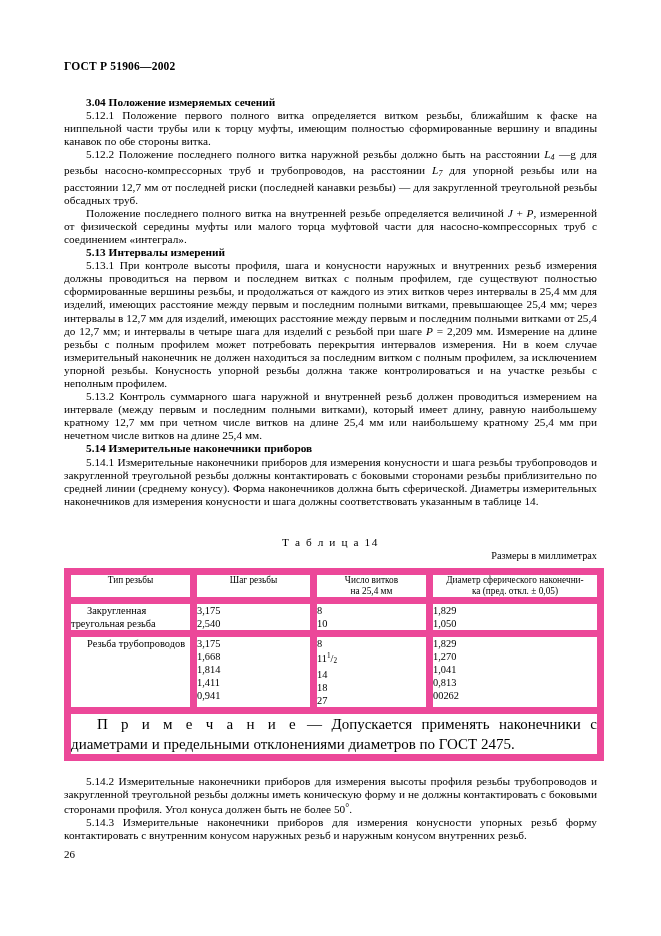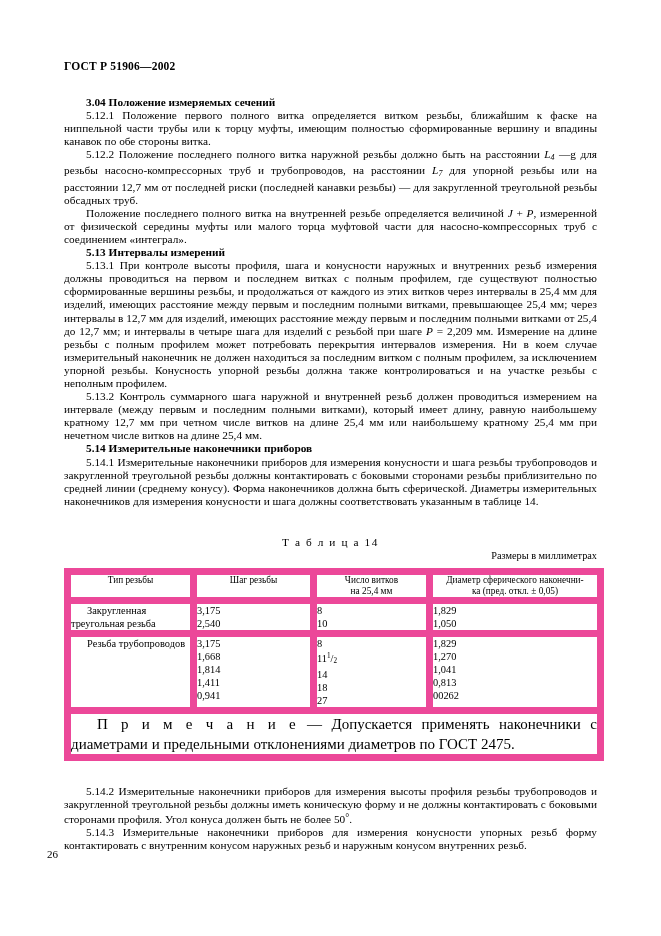--- a/index.html
+++ b/index.html
@@ -110,24 +110,24 @@
     line-height: 20px;
     text-indent: 26px;
   }
   .spaced {
     letter-spacing: 1.9px;
   }
   .frac { font-size: 10.4px; }
   .frac sup { font-size: 7.2px; vertical-align: 3.5px; }
   .frac sub { font-size: 7.2px; vertical-align: -1.5px; }
   .after-table p { margin-top: 0; }
-  .after-table { margin-top: 24px; }
+  .after-table { margin-top: 14px; }
   .page-number {
     position: absolute;
-    left: 47px;
+    left: 64px;
     top: 848px;
     font-size: 11px;
   }
   .deg { font-size: 10px; vertical-align: 2px; }
 </style>
 </head>
 <body>
 
 <div class="page">
 

